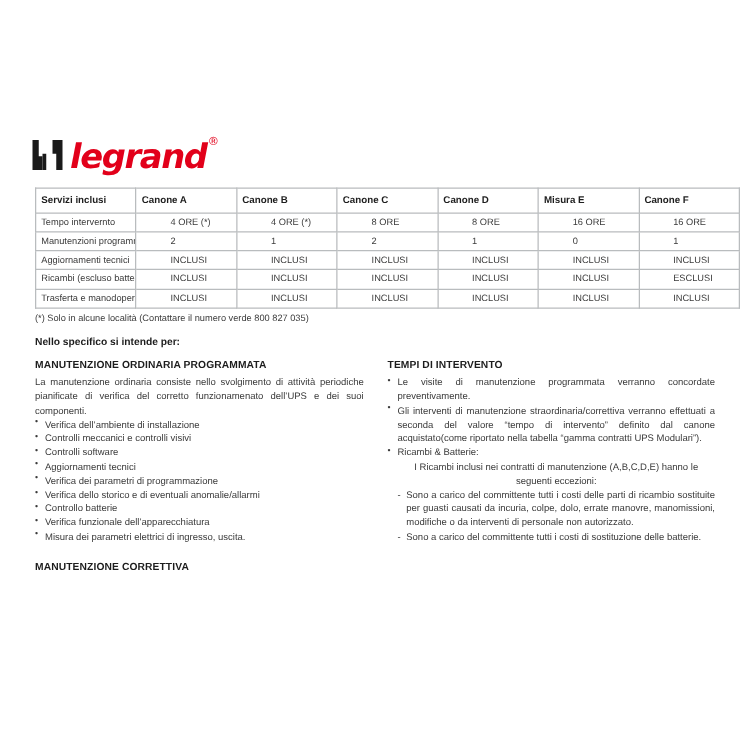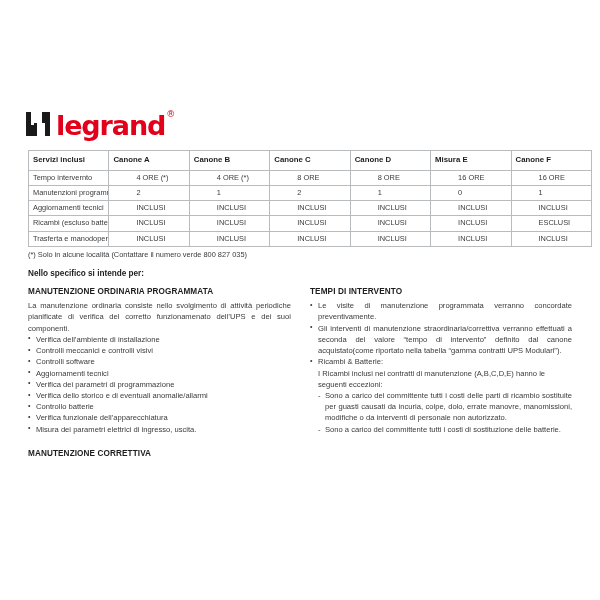--- a/index.html
+++ b/index.html
@@ -55,20 +55,21 @@
   }
   .logo-word {
     font-family: "DejaVu Sans", sans-serif;
     font-weight: bold;
     font-size: 27px;
     letter-spacing: -1.1px;
     color: #E2001A;
     line-height: 1;
     position: relative;
     top: 1px;
+    font-style: italic;
   }
   .logo-reg {
     font-size: 9px;
     color: #E2001A;
     vertical-align: super;
     position: relative;
     top: -8px;
     left: 1px;
     font-weight: normal;
   }
@@ -172,21 +173,21 @@
   }
   .bullets li .bodytext.no-just {
     text-align: left;
   }
   .spacer-md { height: 13px; }
 
   .sub-line {
     display: block;
     text-align: justify;
   }
-  .sub-line.no-just { text-align: left; }
+  .sub-line.no-just { text-align: center; }
 
   .dash-list {
     list-style: none;
     margin: 0;
     padding: 0;
   }
   .dash-list li {
     position: relative;
     padding-left: 7px;
   }

